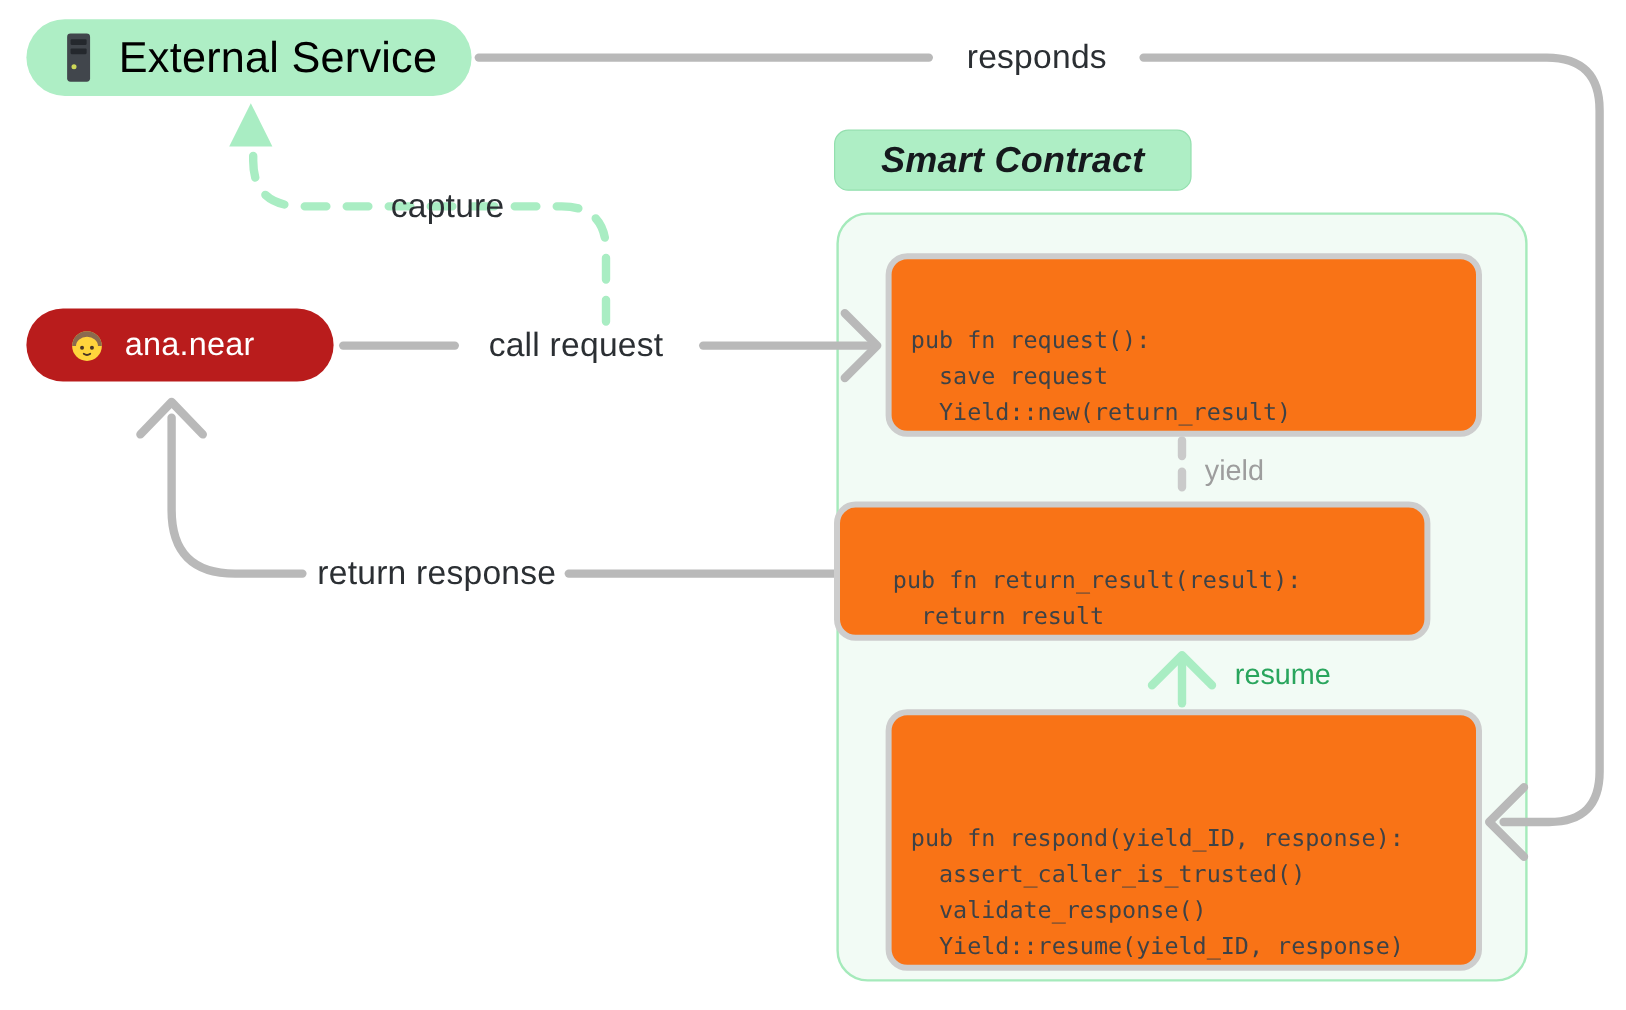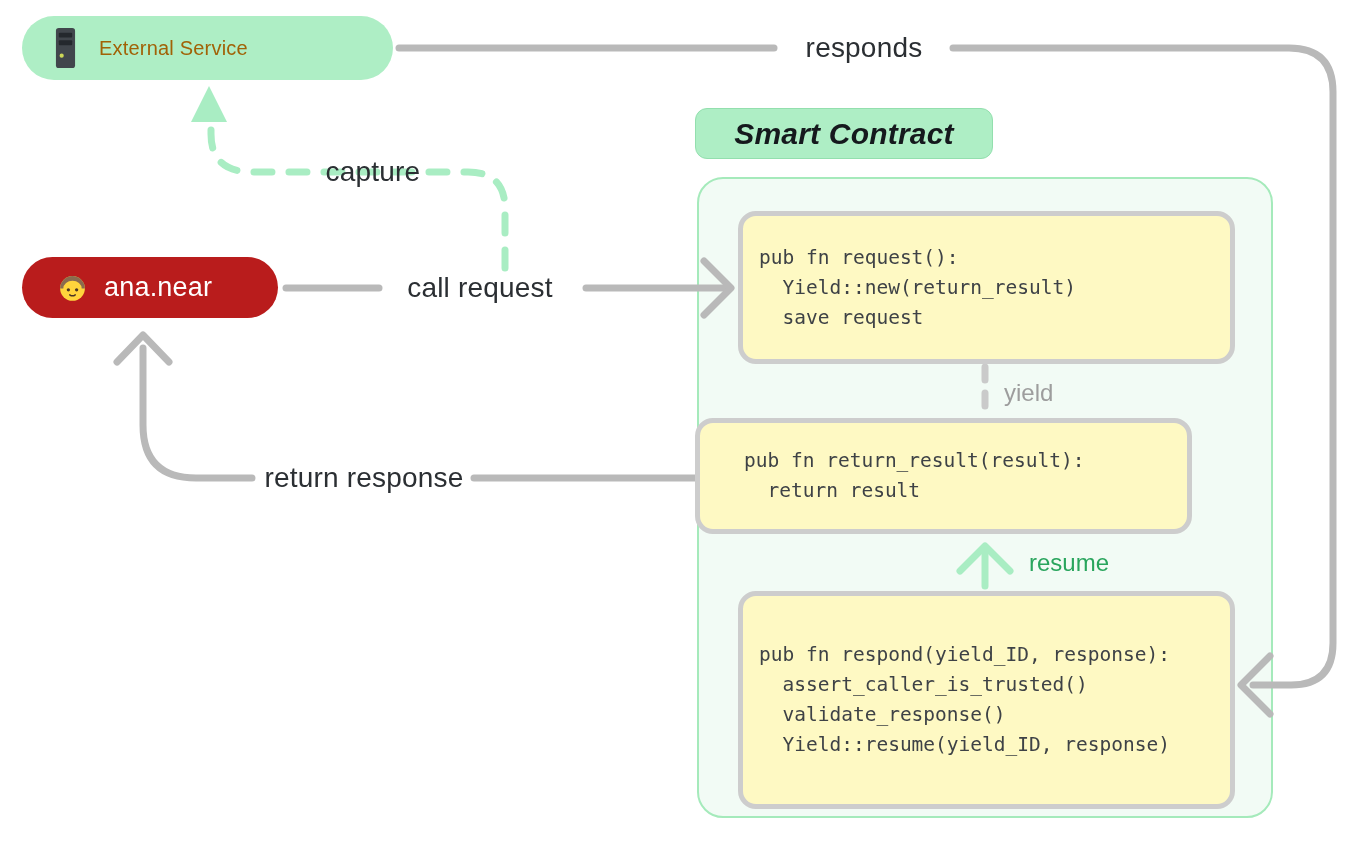--- a/index.html
+++ b/index.html
@@ -9,42 +9,42 @@
   }
   
   .pill{
     position:absolute;display:flex;align-items:center;box-sizing:border-box;
     border-radius:32px;
   }
   .ext-pill{
     left:22px;top:16px;width:371px;height:64px;background:#aeeec5;
     padding-left:30px;gap:20px;
   }
-  .ext-pill .pill-label{font-size:20px;font-weight:500;color:#a16207;letter-spacing:.2px;}
+  .ext-pill .pill-label{font-size:36px;font-weight:500;color:#000000;letter-spacing:.2px;}
   .user-pill{
     left:22px;top:257px;width:256px;height:61px;background:#b91c1c;border-radius:31px;
     padding-left:34px;gap:15px;
   }
   .user-pill .pill-label{font-size:27px;font-weight:500;color:#ffffff;letter-spacing:.2px;}
   .sc-badge{
     position:absolute;left:695px;top:108px;width:298px;height:51px;
     background:#aeeec5;border:1px solid #93dfae;border-radius:12px;
     display:flex;align-items:center;justify-content:center;box-sizing:border-box;font-style:italic;
   }
   .sc-badge span{font-size:30px;font-weight:700;color:#15191d;letter-spacing:.2px;}
   
   .sc-container{
     position:absolute;left:697px;top:177px;width:576px;height:641px;box-sizing:border-box;
     background:#f2fbf5;border:2px solid #a5eabb;border-radius:26px;
   }
   
   .code-block{
-    position:absolute;box-sizing:border-box;background:#fef9c3;
+    position:absolute;box-sizing:border-box;background:#f97316;
     border:5px solid #cdcdcd;border-radius:18px;
-    display:flex;flex-direction:column;justify-content:center;
+    display:flex;flex-direction:column;justify-content:flex-end;
     padding-left:16px;
   }
   .code-block .code-line{
     font-family:"DejaVu Sans Mono", monospace;
     font-size:19.5px;line-height:30px;color:#3e4246;white-space:pre;
   }
   .block-request{left:738px;top:211px;width:497px;height:153px;}
   .block-return-result{left:695px;top:418px;width:497px;height:116px;padding-left:44px;}
   .block-respond{left:738px;top:591px;width:497px;height:218px;}
   
@@ -122,22 +122,22 @@
   </span>
   <span class="pill-label">ana.near</span>
 </div>
 
 <div class="sc-badge">
   <span>Smart Contract</span>
 </div>
 
 <div class="code-block block-request">
   <div class="code-line">pub fn request():</div>
+  <div class="code-line">  save request</div>
   <div class="code-line">  Yield::new(return_result)</div>
-  <div class="code-line">  save request</div>
 </div>
 
 <div class="code-block block-return-result">
   <div class="code-line">pub fn return_result(result):</div>
   <div class="code-line">  return result</div>
 </div>
 
 <div class="code-block block-respond">
   <div class="code-line">pub fn respond(yield_ID, response):</div>
   <div class="code-line">  assert_caller_is_trusted()</div>

